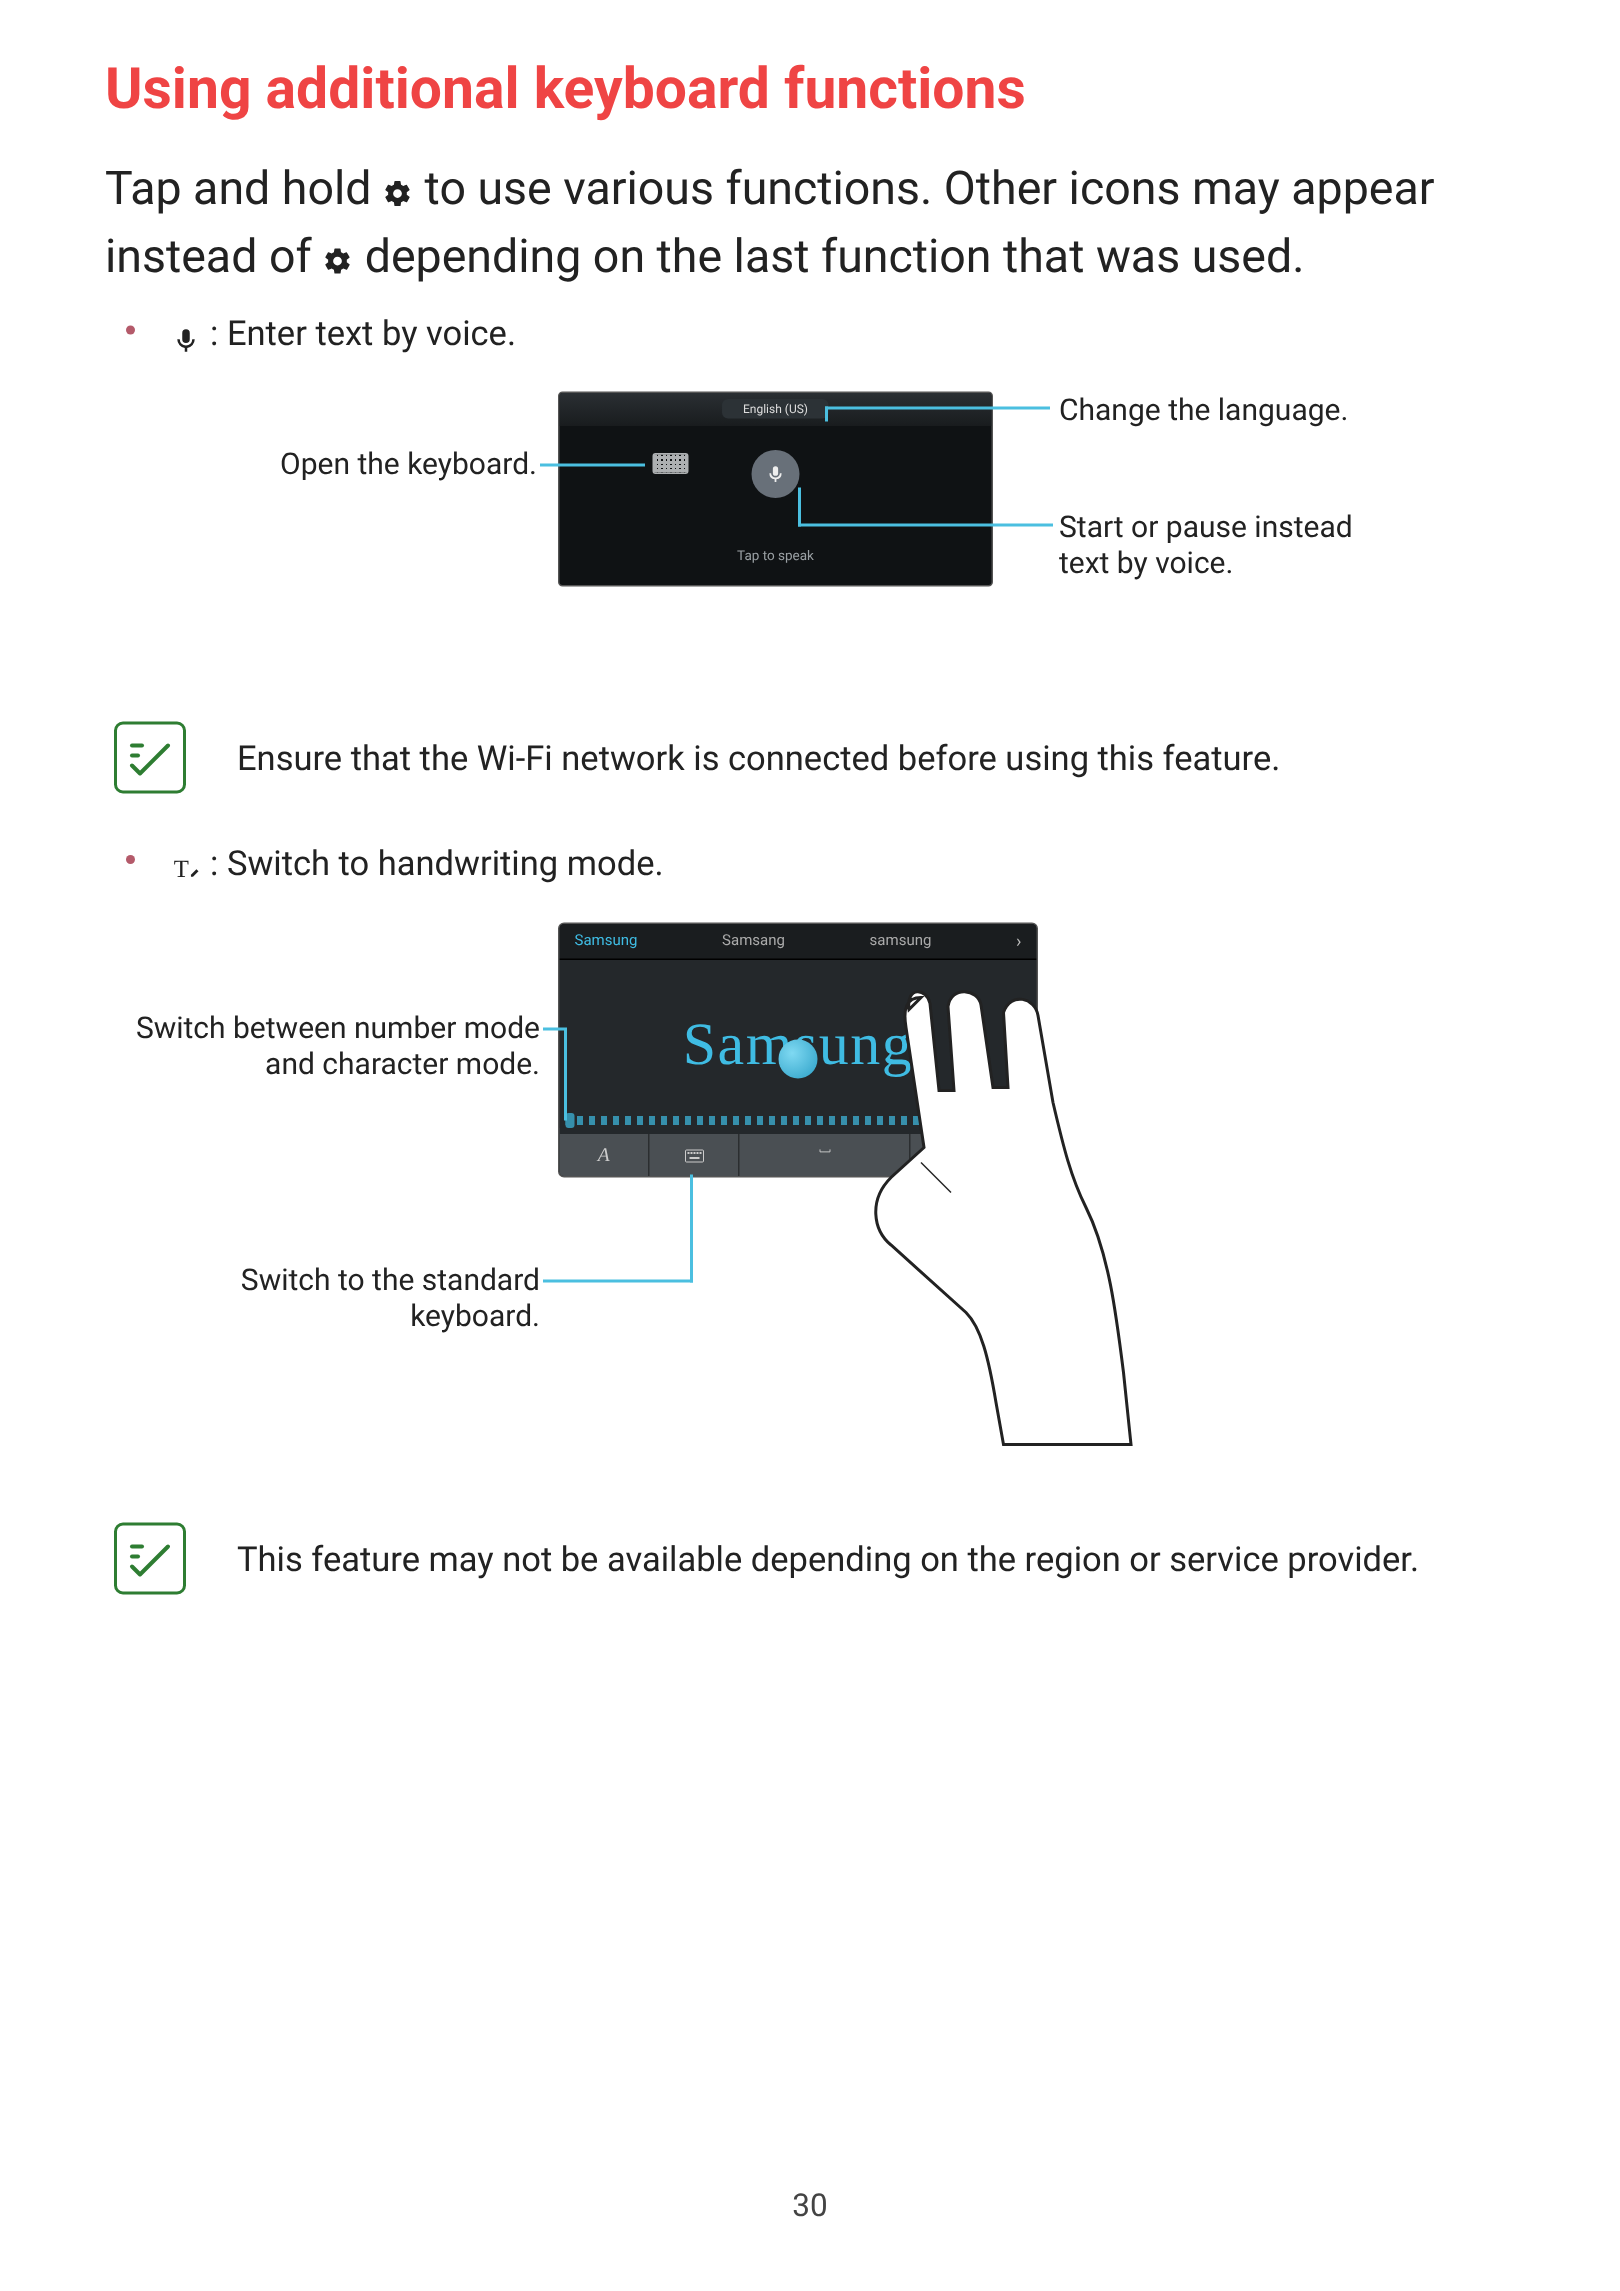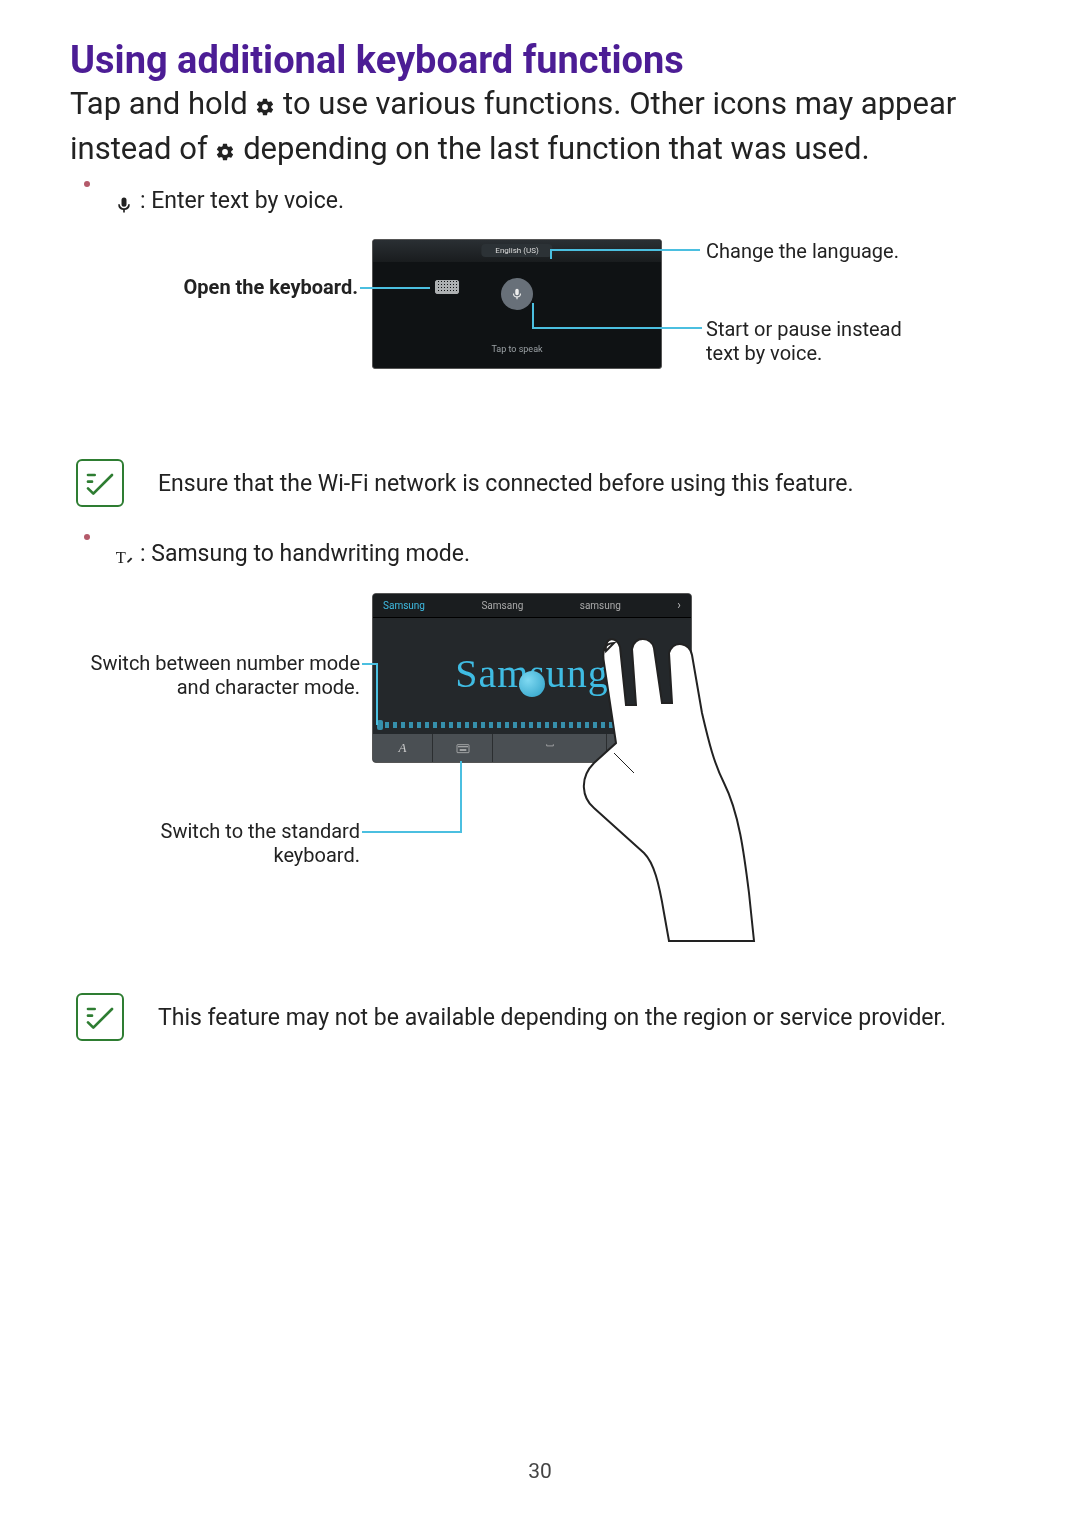--- a/index.html
+++ b/index.html
@@ -15,37 +15,38 @@
     padding: 38px 70px 0 70px;
   }
   .breadcrumb {
     font-size: 23px;
     color: #444;
     margin-bottom: 58px;
   }
   .section-title {
     font-size: 38px;
     font-weight: 700;
-    color: #4c1d95;
+    color: #ef4444;
+    margin-bottom: 22px;
   }
   .para {
     font-size: 31px;
     line-height: 1.45;
     color: #222;
     margin-bottom: 12px;
   }
   .inline-icon {
     display: inline-block;
     width: 20px;
     height: 20px;
     vertical-align: -3px;
   }
   .bullet-item {
     display: flex;
-    align-items: flex-start;
+    align-items: center;
     font-size: 23px;
     line-height: 1.45;
     margin: 10px 0 22px 14px;
   }
   .bullet-dot {
     width: 6px; height: 6px; border-radius: 50%;
     background: #b45a6a;
     display: inline-block;
     margin-right: 24px;
     position: relative;
@@ -286,21 +287,21 @@
       </div>
       <div class="fig1-kbicon"></div>
       <div class="fig1-mic">
         <svg viewBox="0 0 24 24" width="14" height="14" fill="#eee">
             <path d="M12 14a3 3 0 0 0 3-3V6a3 3 0 0 0-6 0v5a3 3 0 0 0 3 3Zm5-3a5 5 0 0 1-10 0H5a7 7 0 0 0 6 6.92V21h2v-3.08A7 7 0 0 0 19 11Z"></path>
           </svg>
       </div>
       <div class="fig1-tap">Tap to speak</div>
     </div>
 
-    <span class="co-label" style="left:58px; top:36px; text-align:right; width:230px;font-weight:bold;">Open the keyboard.</span>
+    <span class="co-label" style="left:58px; top:36px; text-align:right; width:230px;">Open the keyboard.</span>
     <span class="co-line" style="left:290px; top:48px; width:70px; height:2px;"></span>
 
     <span class="co-label" style="left:636px; top:0px;">Change the language.</span>
     <span class="co-line" style="left:480px; top:10px; width:150px; height:2px;"></span>
     <span class="co-line" style="left:480px; top:10px; width:2px; height:10px;"></span>
 
     <span class="co-label" style="left:636px; top:78px; width:230px;">Start or pause instead text by voice.</span>
     <span class="co-line" style="left:462px; top:88px; width:170px; height:2px;"></span>
     <span class="co-line" style="left:462px; top:64px; width:2px; height:26px;"></span>
   </div>
@@ -320,21 +321,21 @@
     <span class="bullet-dot"></span>
     <span class="bullet-body">
       <span class="inline-icon bullet-icon">
         <svg viewBox="0 0 24 24" width="22" height="22" fill="#222">
             <path d="M5 19V5h3l4 9 4-9h3v14h-2V9.7L13.7 18h-3.4L6 9.7V19Z" opacity="0"></path>
             <path d="M7 18V6h9v2H9v9h8v2H7z" opacity="0"></path>
             <text x="2" y="18" font-family="serif" font-size="18">T</text>
             <path d="M16 18l4-4-1.5-1.5-4 4V18z"></path>
           </svg>
       </span>
-      <span> : Samsung to handwriting mode.</span>
+      <span> : Switch to handwriting mode.</span>
     </span>
   </div>
 
   <div class="fig2-wrap">
     <div class="fig2-screen">
       <div class="fig2-suggestbar">
         <span class="sug selected">Samsung</span>
         <span class="sug">Samsang</span>
         <span class="sug">samsung</span>
         <span class="chev">›</span>

